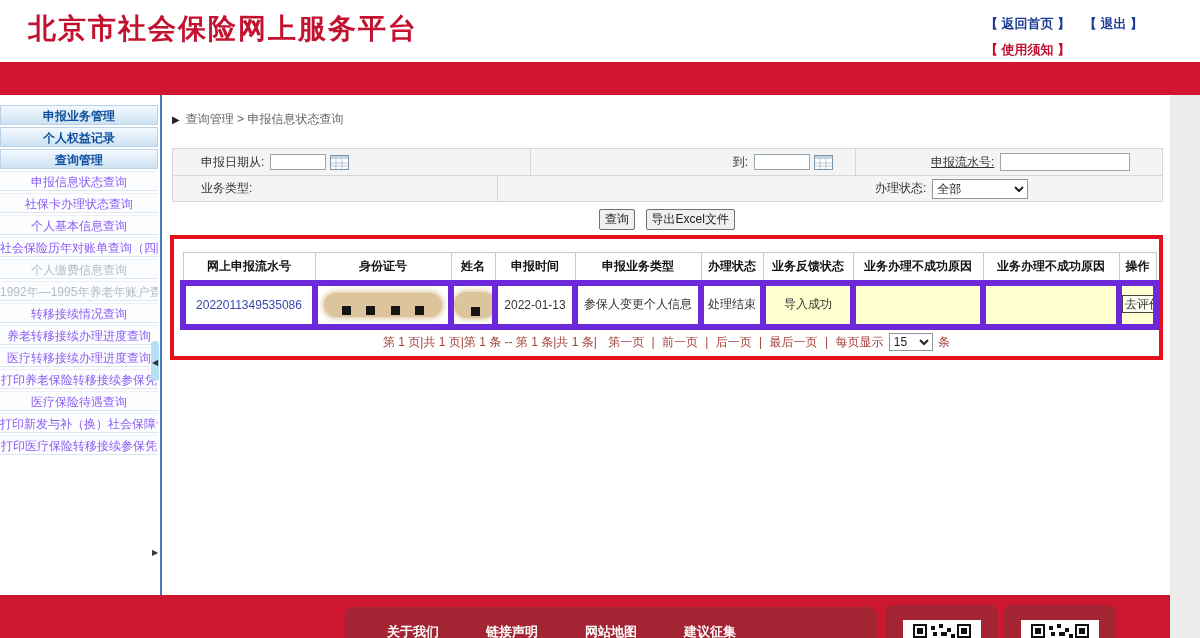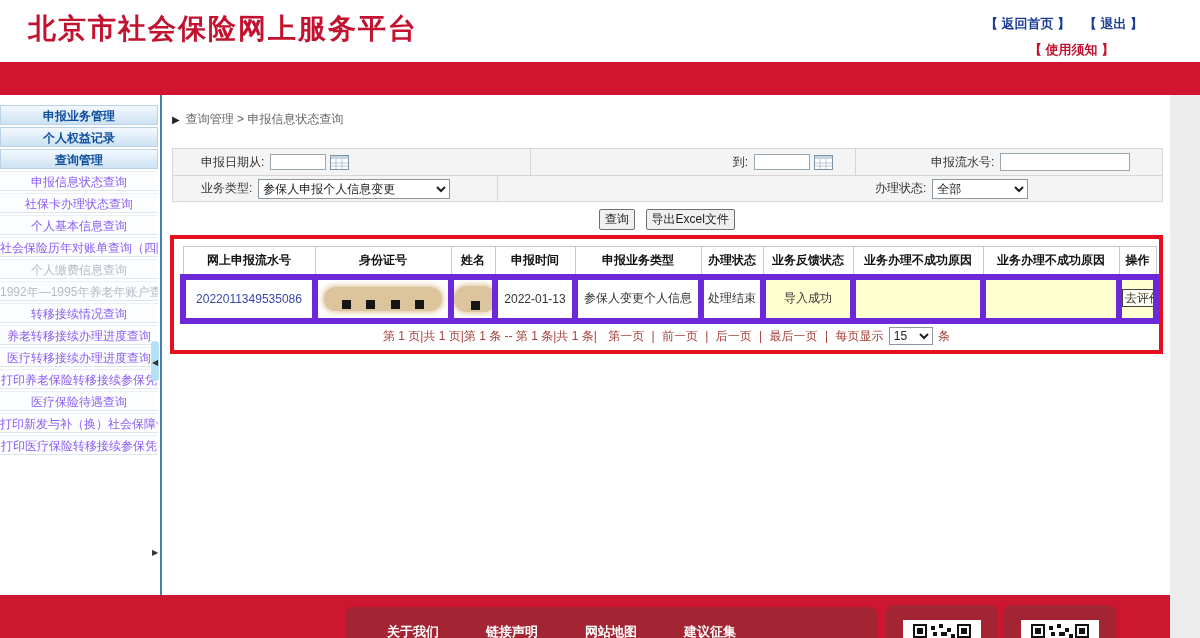--- a/index.html
+++ b/index.html
@@ -7,21 +7,21 @@
   body {
     position:relative; overflow:hidden; background:#ffffff;
     font-family:"Liberation Sans","DejaVu Sans",sans-serif;
   }
   
   .top-bar { position:absolute; left:0; top:0; width:1196px; height:62px; background:#ffffff; }
   .site-title { position:absolute; left:28px; top:10px; font-size:28px; font-weight:bold;
     color:#c3122f; letter-spacing:2px; white-space:nowrap; }
   .top-links { position:absolute; left:985px; top:15px; font-size:13px; font-weight:bold; color:#1d3c96; white-space:nowrap; }
   .top-links span { cursor:pointer; margin-right:10px; }
-  .notice-link { position:absolute; left:985px; top:41px; font-size:13px; font-weight:bold; color:#c3122f; cursor:pointer;margin-left:44px; }
+  .notice-link { position:absolute; left:985px; top:41px; font-size:13px; font-weight:bold; color:#c3122f; cursor:pointer; }
   .red-band { position:absolute; left:0; top:62px; width:1200px; height:33px; background:#d11530; }
 
   
   .sidebar { position:absolute; left:0; top:105px; width:158px; }
   .sb-item { height:20px; line-height:20px; margin-bottom:2px; text-align:center; font-size:12px;
     color:#8b5cf6; background:#fbfdfe; border-top:1px solid #eaf0f5; border-bottom:1px solid #dde6ee;
     white-space:nowrap; overflow:hidden; cursor:pointer; }
   .sb-header { font-weight:bold; color:#0f4f9e;
     background:linear-gradient(#f3f9ff,#cde2f2); border:1px solid #b9d2e7; }
   .sb-disabled { color:#b3bcc4; cursor:default; }
@@ -36,35 +36,35 @@
   .breadcrumb .bc-arrow { color:#222; font-size:10px; margin-right:6px; }
 
   .filter-table { margin:20px 0 0 6px; width:991px; background:#f4f4f4;
     border:1px solid #d6d6d6; font-size:12px; color:#333; }
   .f-row { display:flex; height:26px; align-items:stretch;gap:45px; }
   .f-row + .f-row { border-top:1px solid #d6d6d6; }
   .f-cell { display:flex; align-items:center; border-right:1px solid #d6d6d6; }
   .f-cell:last-child { border-right:none; flex:1; }
   .c-a1 { width:358px; padding-left:28px; }
   .c-a2 { width:280px; justify-content:flex-end; padding-right:22px; }
-  .c-a3 { padding-left:30px; }
+  .c-a3 { padding-left:30px;text-decoration:underline; }
   .c-b1 { width:325px; padding-left:28px; }
   .c-b2 { padding-left:332px; }
   .txt { width:56px; height:16px; border:1px solid #9aa6ad; background:#fff; margin:0 3px 0 6px; font-size:11px; padding:0 2px; }
   .txt-serial { width:130px; height:18px; }
   .cal { cursor:pointer; margin-left:1px; display:inline-block; line-height:0; }
   select { font-size:12px; height:20px; border:1px solid #8d979e; background:#fff; margin-left:6px; color:#222; }
   .sel-type { width:192px; }
   .sel-status { width:96px; }
 
   .btn-row { text-align:center; margin-top:7px; }
   .btn { font-size:12px; padding:1px 5px; border:1px solid #6f6f6f; background:#f0f0f0;
     cursor:pointer; margin:0 3px; border-radius:2px; color:#222; font-family:inherit; }
 
-  .red-box { margin:5px 0 0 4px; width:993px; border:4px solid #e60f1e; padding:7px 6px 2px 6px; }
+  .red-box { margin:5px 0 0 4px; width:993px; border:4px solid #e60f1e; padding:13px 6px 2px 6px; }
   .result-table { width:100%; border-collapse:collapse; table-layout:fixed; }
   .result-table th { border:1px solid #c9c9c9; height:30px; font-size:12px; color:#111; font-weight:bold;
     white-space:nowrap; overflow:hidden; background:#fff; }
   .result-table td { border:6px solid #6d28d9; height:44px; text-align:center; font-size:12px;
     color:#333; white-space:nowrap; overflow:hidden; }
   .yellow { background:#ffffcf; }
   .serial-link { color:#3947ab; cursor:pointer; text-decoration:none; }
   .redact { background:#dcc49c; border-radius:12px; display:flex; align-items:flex-end;
     justify-content:space-around; box-shadow:0 0 5px 2px #e2ceab; margin:0 auto; }
   .redact-id { width:118px; height:24px; padding:0 10px; }
@@ -194,23 +194,20 @@
         </span>
       </div>
       <div class="f-cell c-a3">
         <span>申报流水号:</span>
         <input class="txt txt-serial" type="text" style="">
       </div>
     </div>
     <div class="f-row">
       <div class="f-cell c-b1">
         <span>业务类型:</span>
-        <select class="sel-type">
-          <option>参保人申报个人信息变更</option>
-        </select>
       </div>
       <div class="f-cell c-b2">
         <span>办理状态:</span>
         <select class="sel-status">
           <option>全部</option>
         </select>
       </div>
     </div>
   </div>
 

